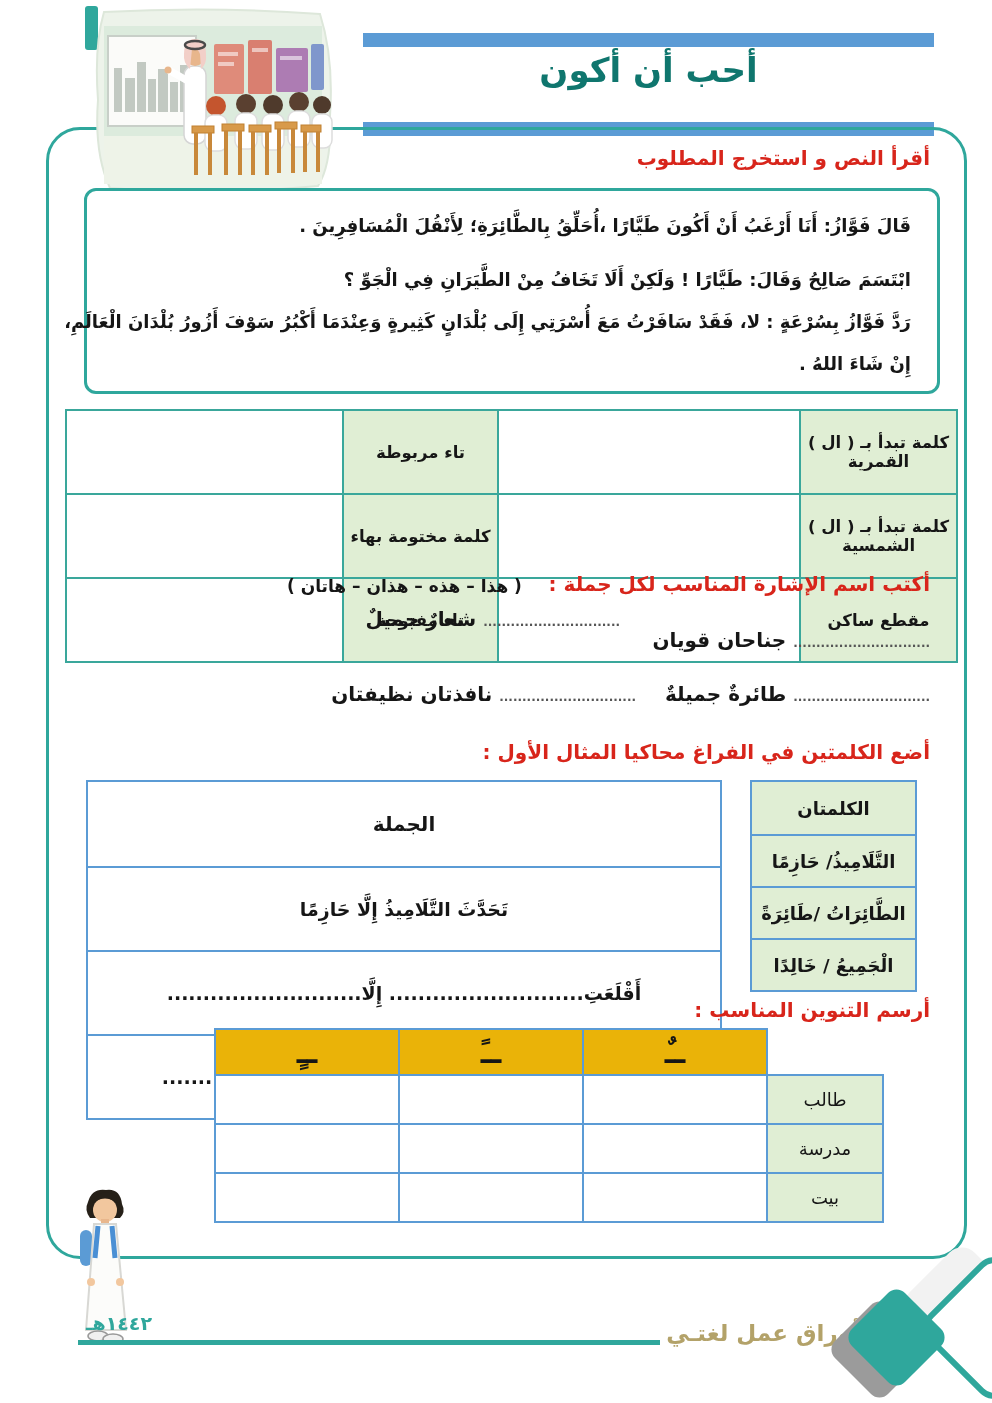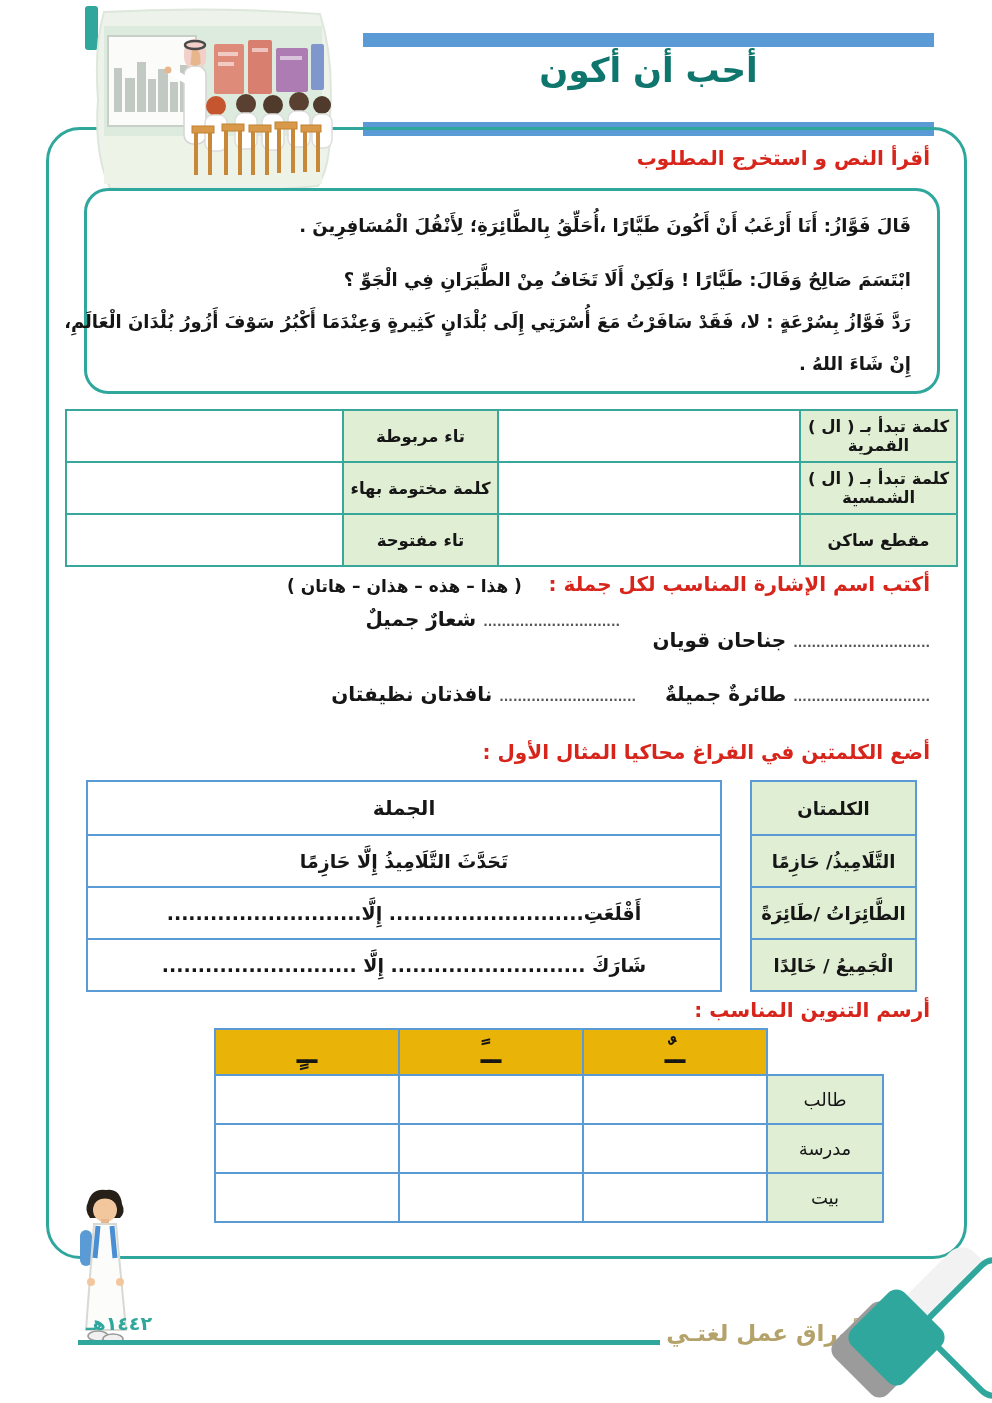--- a/index.html
+++ b/index.html
@@ -10,41 +10,41 @@
   .page-title{position:absolute;left:363px;top:50px;width:571px;text-align:center;
               font-size:34px;font-weight:bold;color:#0f766e;}
   
   .frame{position:absolute;left:46px;top:127px;width:915px;height:1126px;
          border:3px solid #2fa79c;border-radius:34px;}
   .teal-accent{position:absolute;left:85px;top:6px;width:13px;height:44px;background:#2fa79c;border-radius:3px;}
   
   .red-h{position:absolute;color:#d8251b;font-weight:bold;font-size:20px;white-space:nowrap;}
   
   .passage-box{position:absolute;left:84px;top:188px;width:856px;height:206px;
-               border:3px solid #2fa79c;border-radius:24px;background:#fff;
+               border:3px solid #2fa79c;border-radius:12px;background:#fff;
                padding:14px 26px 0 20px;box-sizing:border-box;}
   .passage-line{font-size:18px;font-weight:bold;line-height:42px;white-space:nowrap;text-align:right;}
   .passage-line.first{margin-bottom:12px;}
   
   .t1{position:absolute;left:65px;top:409px;border-collapse:collapse;table-layout:fixed;}
   .t1 td{border:2px solid #3aa79b;height:50px;text-align:center;vertical-align:middle;
-         font-size:16.5px;font-weight:bold;padding:0 6px;}
+         font-size:16.5px;font-weight:bold;padding:16px 6px;}
   .t1 td.g{background:#e0eed4;}
   .t1 td.w{background:#ffffff;}
   
   .demo-item{position:absolute;font-size:20px;font-weight:bold;white-space:nowrap;}
   .dots{font-size:12px;font-weight:bold;color:#555;letter-spacing:1px;}
   .hint{position:absolute;left:287px;top:576px;font-size:17px;font-weight:bold;white-space:nowrap;}
   
   .t2w{position:absolute;left:750px;top:780px;border-collapse:collapse;table-layout:fixed;}
   .t2w td{border:2px solid #5b9bd5;background:#e0eed4;text-align:center;vertical-align:middle;
           font-size:18px;font-weight:bold;padding:0 4px;}
   .t2s{position:absolute;left:86px;top:780px;border-collapse:collapse;table-layout:fixed;}
   .t2s td{border:2px solid #5b9bd5;background:#fff;text-align:center;vertical-align:middle;
-          font-size:19px;font-weight:bold;padding:0 6px;white-space:nowrap;}
+          font-size:19px;font-weight:bold;padding:16px 6px;white-space:nowrap;}
   .hrow{height:52px;} .brow{height:50px;}
   
   .t3{position:absolute;left:214px;top:1028px;border-collapse:collapse;table-layout:fixed;}
   .t3 td{border:2px solid #5b9bd5;text-align:center;vertical-align:middle;}
   .t3 td.mark{background:#eab308;font-size:30px;font-weight:bold;height:42px;}
   .t3 td.lbl{background:#e0eed4;font-size:18px;font-weight:normal;}
   .t3 td.ans{background:#fff;height:45px;}
   .t3 td.ghost{border:none;background:#fff;}
   
   .year{position:absolute;left:86px;top:1312px;font-size:19px;font-weight:bold;color:#2fa79c;}

